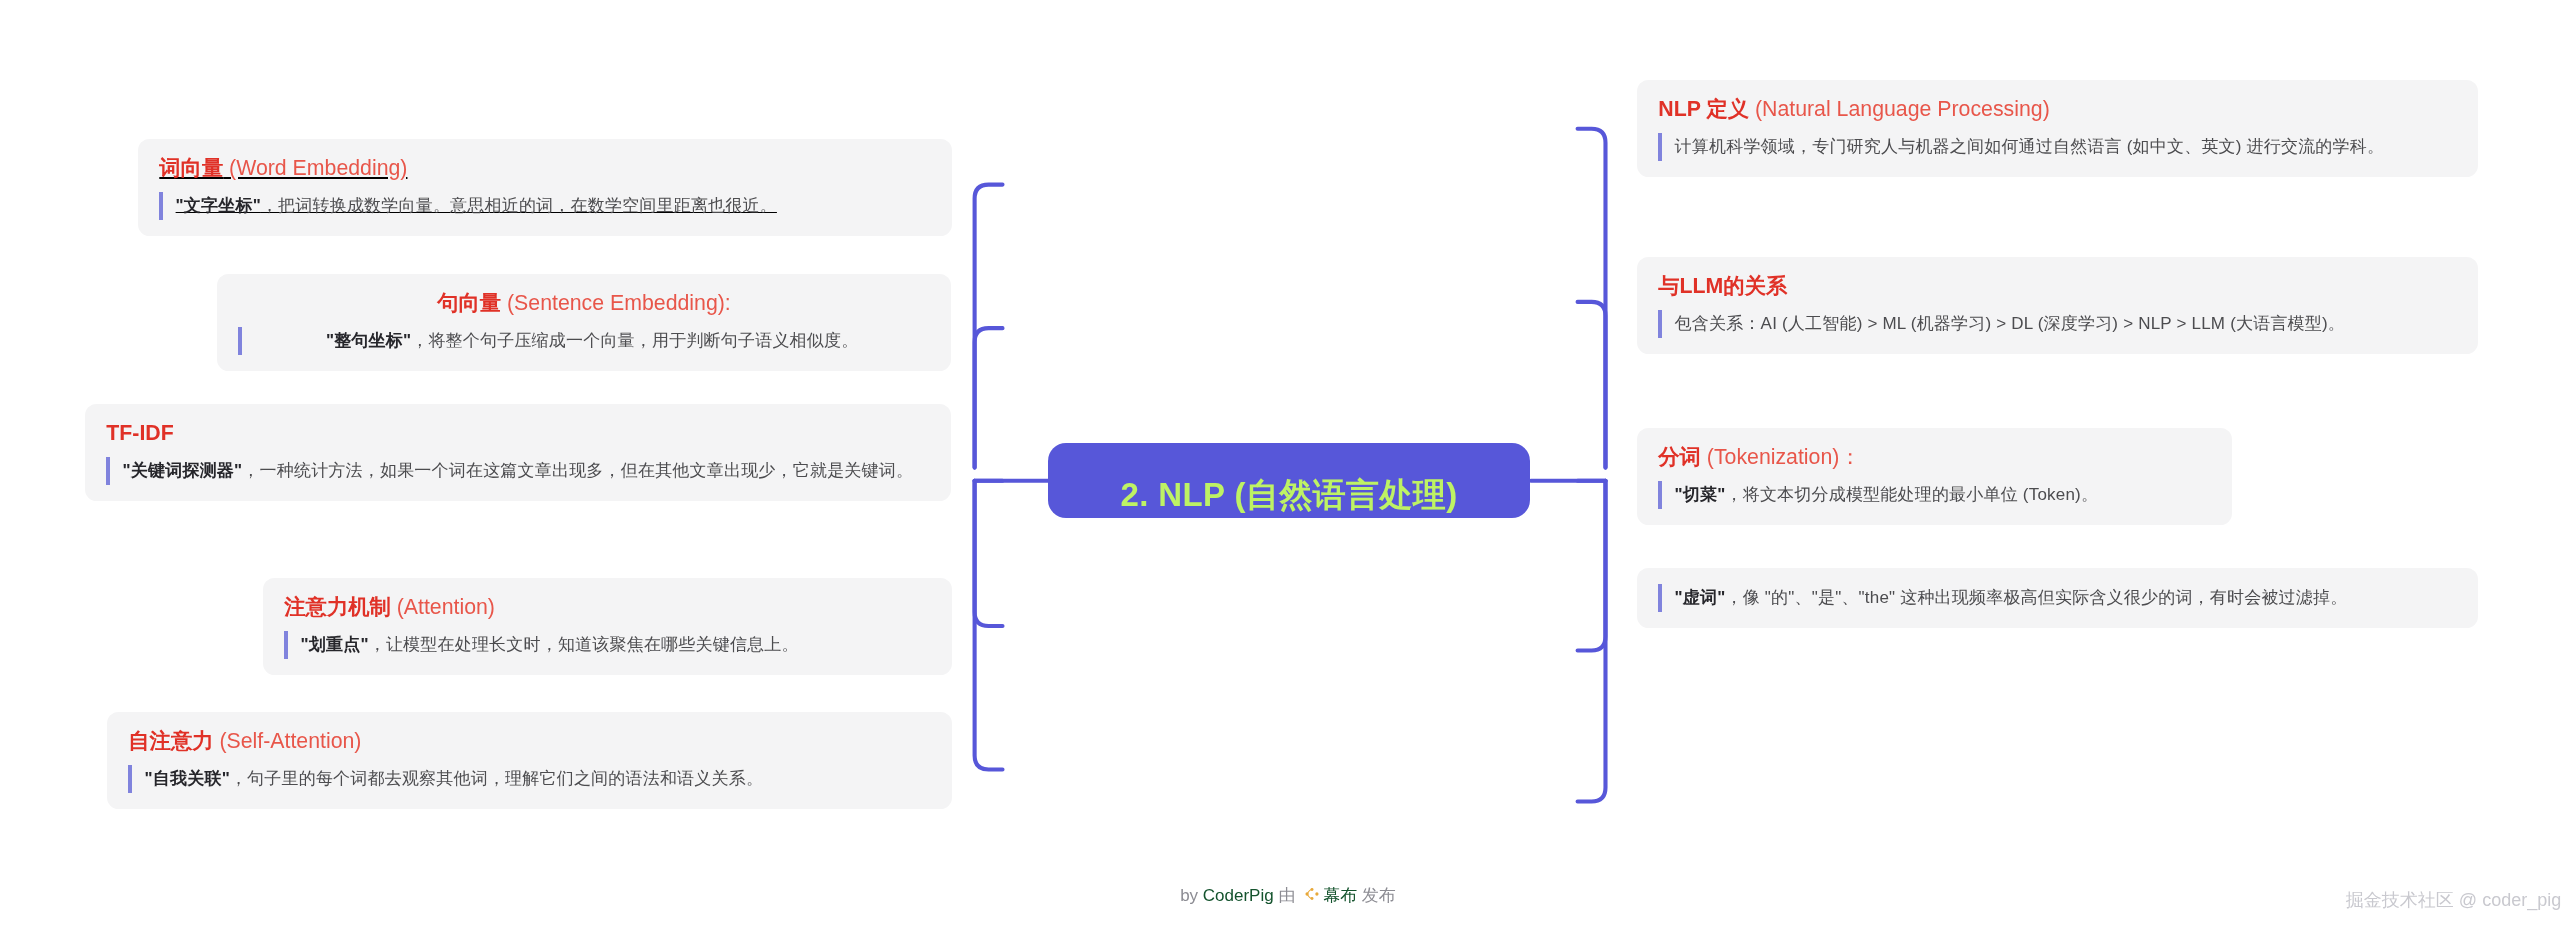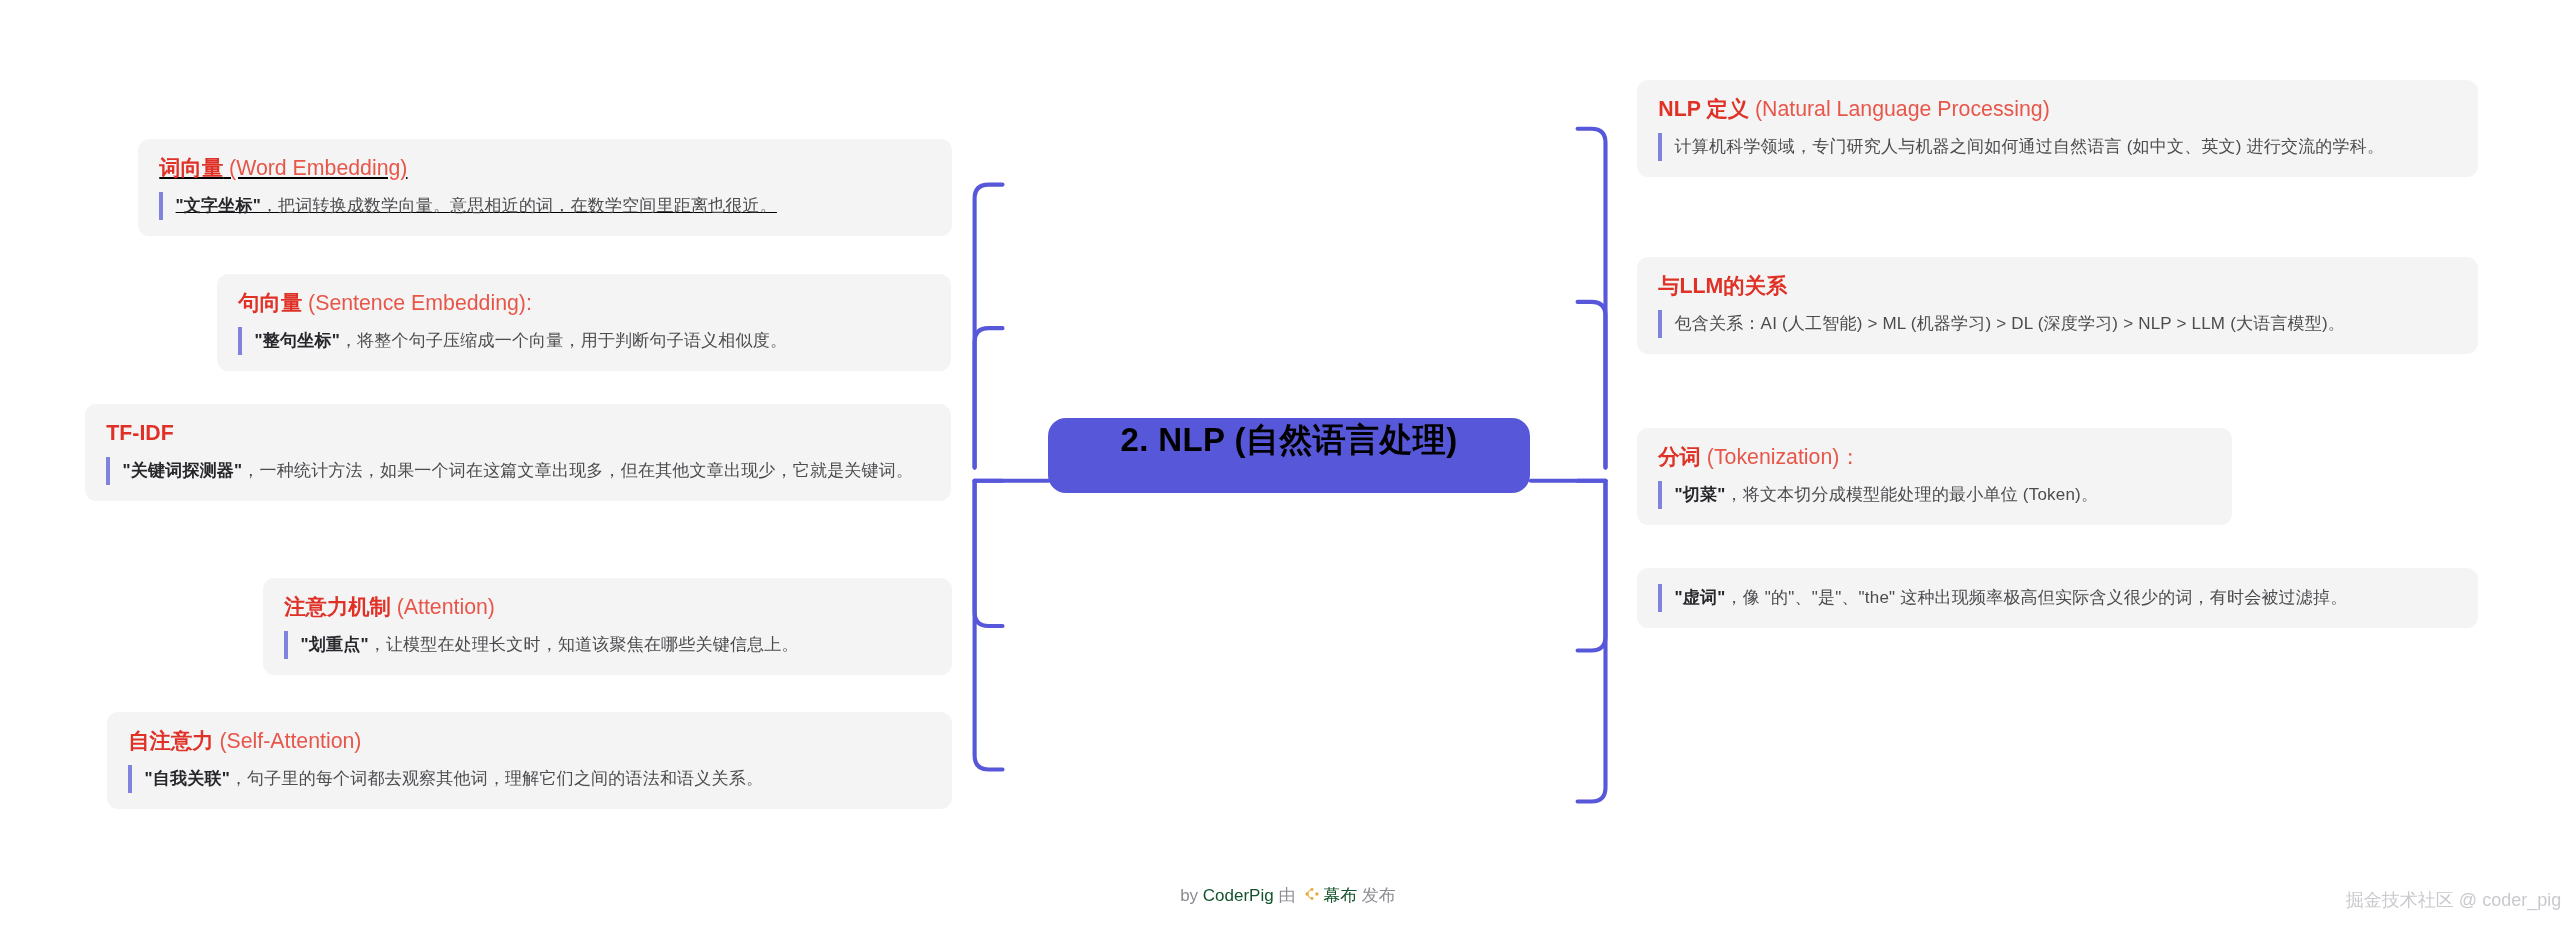--- a/index.html
+++ b/index.html
@@ -14,26 +14,26 @@
   
   #connectors {
     position: absolute; left: 0; top: 0;
     width: 2576px; height: 950px;
     pointer-events: none;
   }
 
   
   .center-node {
     position: absolute;
-    left: 1048px; top: 418px;
+    left: 1048px; top: 443px;
     width: 482px; height: 75px;
     background: #5757d9;
     border-radius: 18px;
-    display: flex; align-items: flex-start; justify-content: center;
-    color: #000000;
+    display: flex; align-items: flex-end; justify-content: center;
+    color: #bef264;
     font-size: 33px;
     font-weight: bold;
     letter-spacing: 0.4px;
     white-space: nowrap;
   }
 
   
   .card {
     position: absolute;
     background: #f4f4f5;
@@ -121,21 +121,21 @@
 
   <div class="card" style="left:138px; top:139px; width:814px;text-decoration:underline;">
     <div class="card-title">
       <span class="cn">词向量</span><span class="en"> (Word Embedding)</span>
     </div>
     <div class="card-body">
       <b>"文字坐标"</b><span>，把词转换成数学向量。意思相近的词，在数学空间里距离也很近。</span>
     </div>
   </div>
 
-  <div class="card" style="left:217px; top:274px; width:734px;">
+  <div class="card" style="left:217px; top:274px; width:734px;text-align:center;">
     <div class="card-title">
       <span class="cn">句向量</span><span class="en"> (Sentence Embedding):</span>
     </div>
     <div class="card-body">
       <b>"整句坐标"</b><span>，将整个句子压缩成一个向量，用于判断句子语义相似度。</span>
     </div>
   </div>
 
   <div class="card" style="left:263px; top:578px; width:689px;">
     <div class="card-title">

